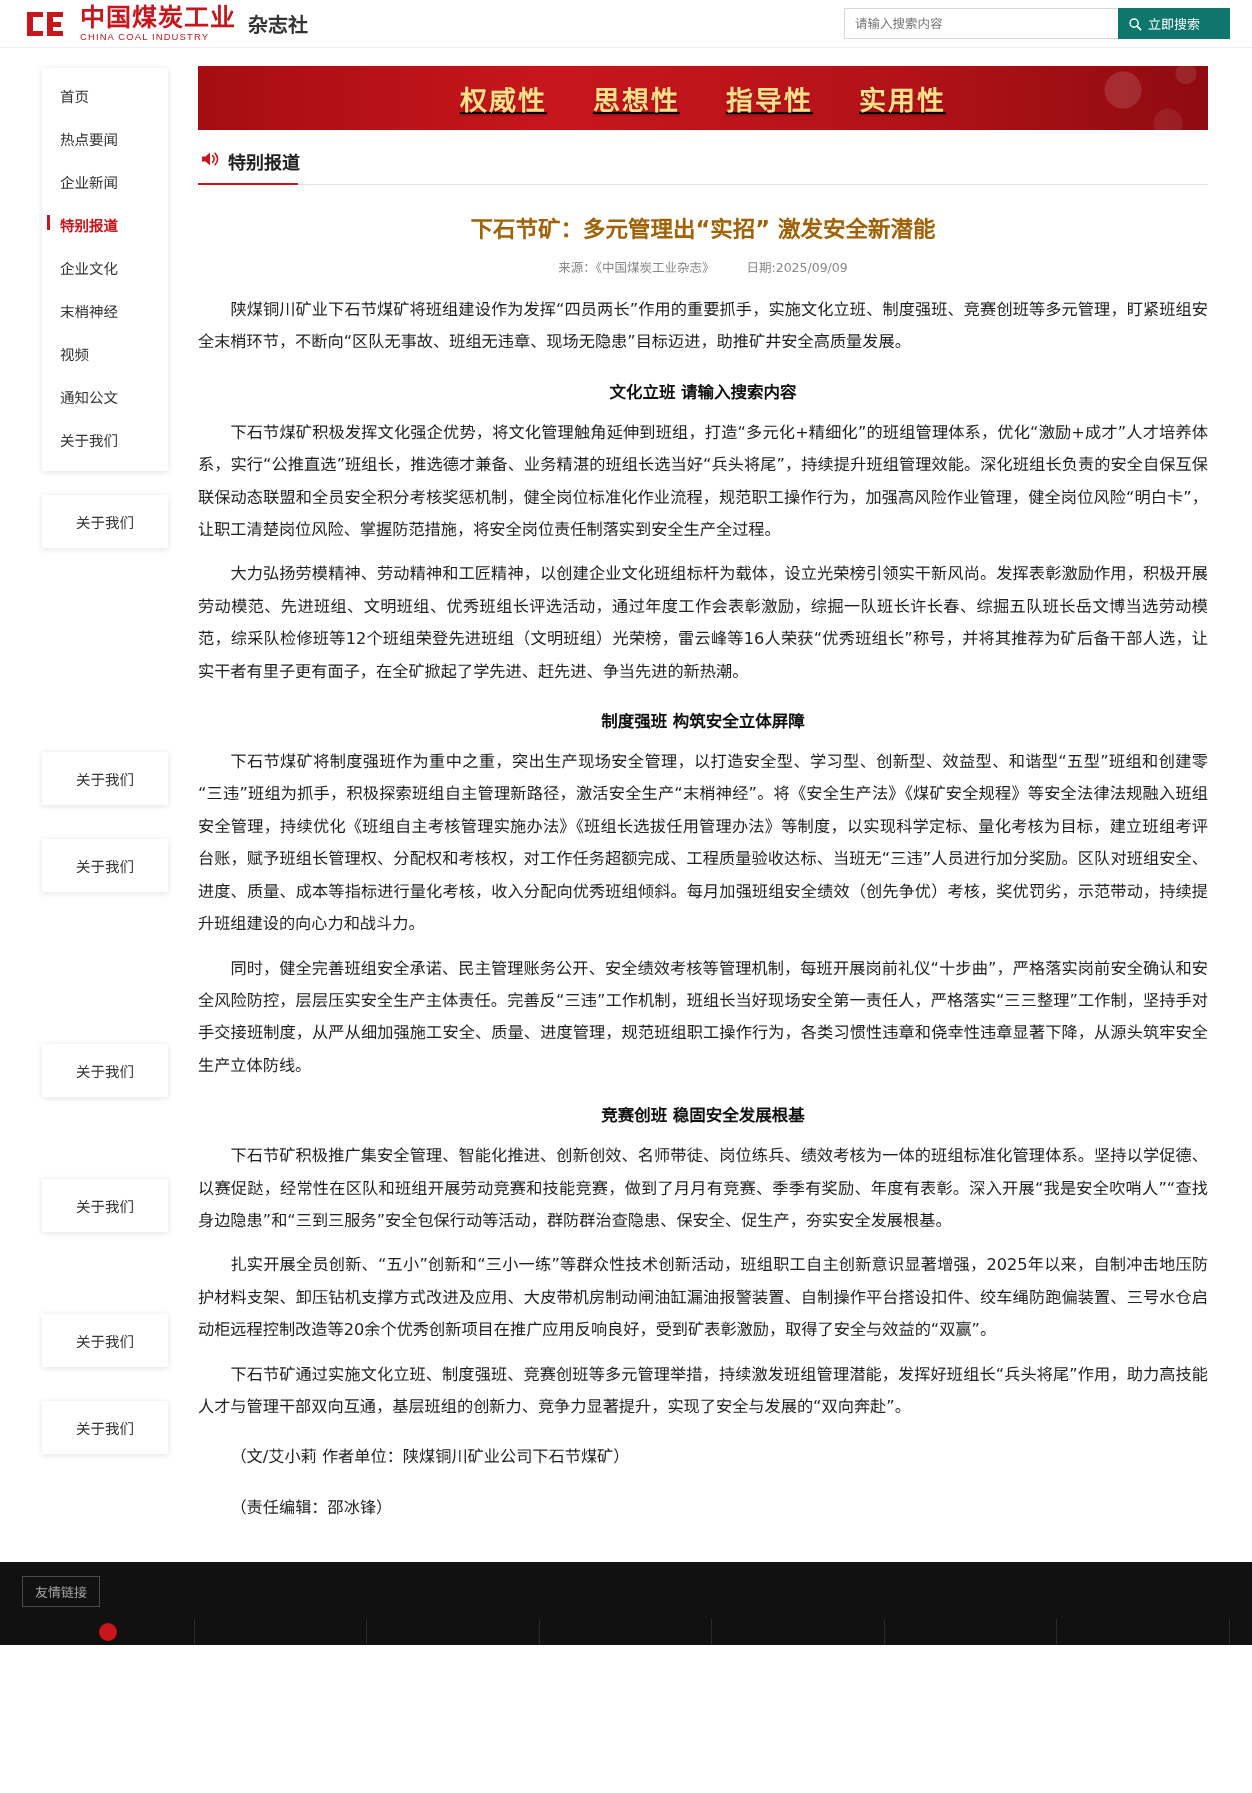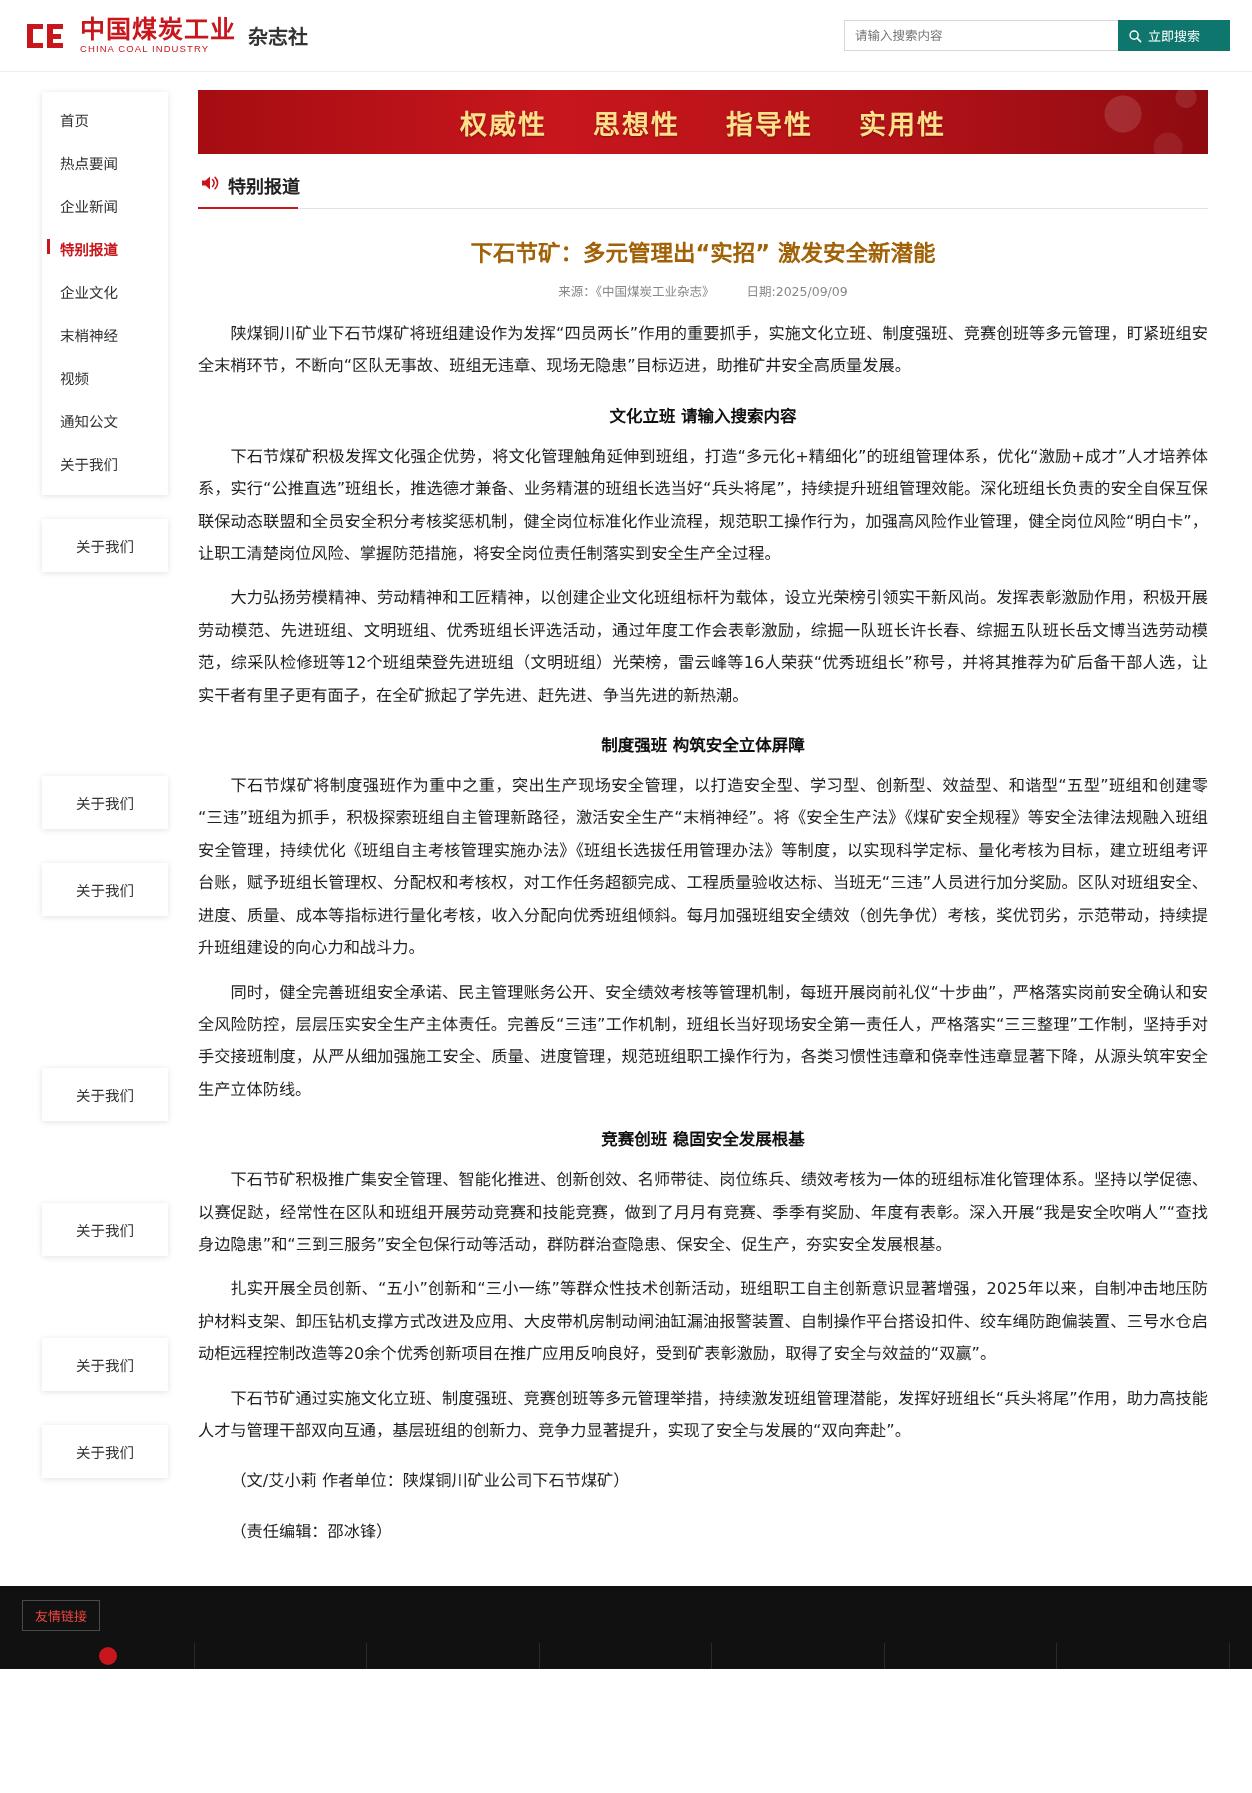--- a/index.html
+++ b/index.html
@@ -6,21 +6,21 @@
   * { box-sizing: border-box; }
   html, body {
     margin: 0; padding: 0;
     background: #ffffff;
     font-family: "Liberation Sans", "DejaVu Sans", sans-serif;
   }
   body { width: 1252px; }
 
   
   .header {
-    height: 72px;
+    height: 48px;
     background: #ffffff;
     display: flex;
     align-items: center;
     padding: 0 22px;
     border-bottom: 1px solid #efefef;
   }
   .logo-wrap { display: flex; align-items: center; gap: 10px; }
   .logo-mark {
     width: 48px; height: 34px;
     display: flex; align-items: center; justify-content: center;
@@ -132,20 +132,21 @@
   }
   .banner {
     height: 64px;
     background: linear-gradient(90deg, #A50D12 0%, #C8161D 35%, #B21218 70%, #8E0B10 100%);
     display: flex;
     align-items: center;
     justify-content: center;
     gap: 46px;
     position: relative;
     overflow: hidden;
+    text-decoration: underline;
   }
   .banner::after {
     content: "";
     position: absolute;
     right: -20px; top: -20px;
     width: 150px; height: 110px;
     background:
       radial-gradient(circle at 30% 40%, rgba(255,255,255,0.13) 0 18px, transparent 19px),
       radial-gradient(circle at 72% 25%, rgba(255,255,255,0.10) 0 10px, transparent 11px),
       radial-gradient(circle at 60% 70%, rgba(255,255,255,0.08) 0 14px, transparent 15px);
@@ -226,21 +227,21 @@
 
   
   .footer-sep { height: 38px; }
   .footer {
     background: #111111;
     padding: 14px 22px 0 22px;
   }
   .friend-label {
     display: inline-block;
     border: 1px solid #4a4a4a;
-    color: #ef4444;
+    color: #a3a3a3;
     font-size: 13px;
     padding: 5px 12px;
     font-family: Liberation Serif, serif;
   }
   .friend-row {
     display: flex;
     gap: 0;
     margin-top: 12px;
   }
   .friend-cell {

